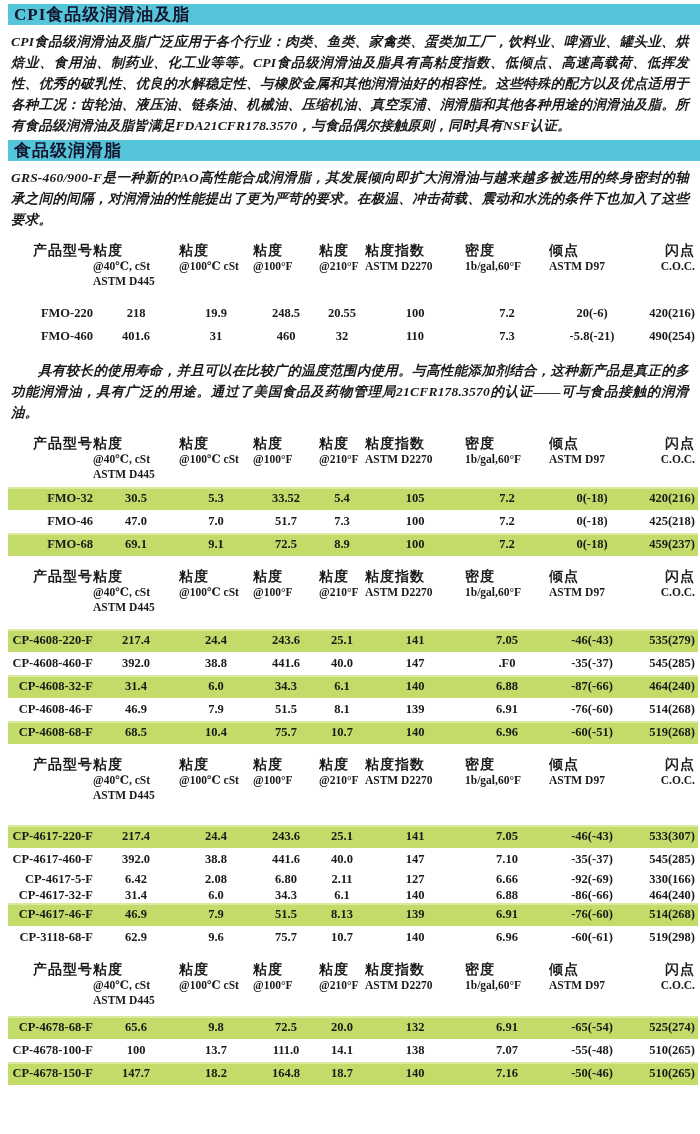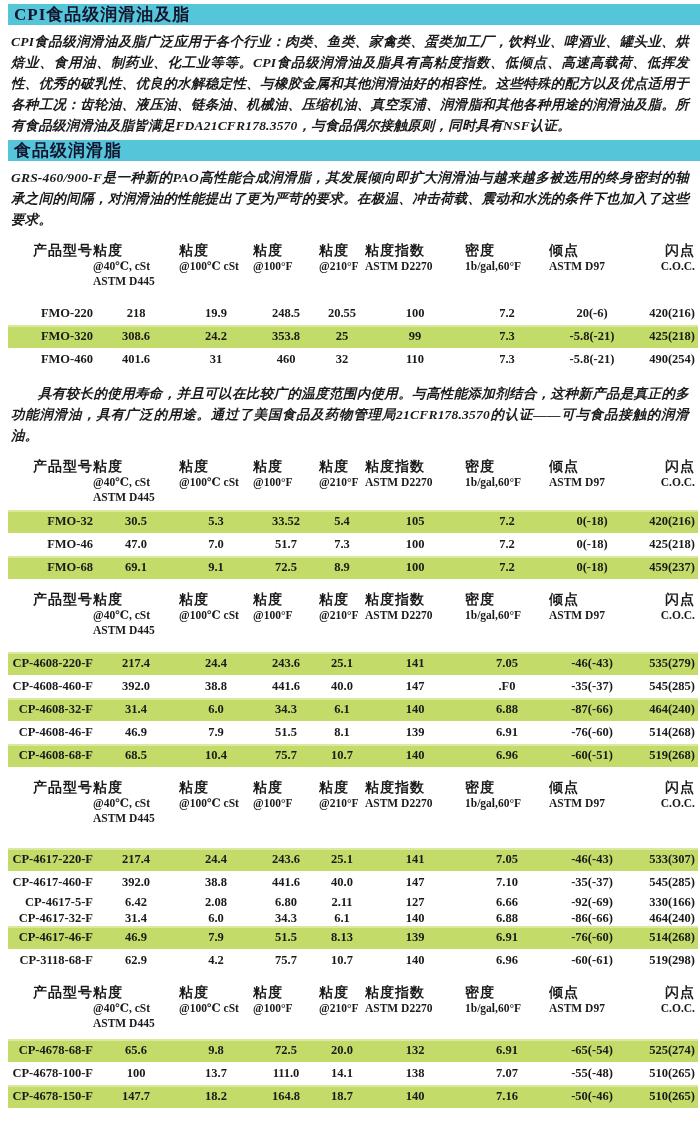--- a/index.html
+++ b/index.html
@@ -132,31 +132,20 @@
         <td>FMO-220</td>
         <td>218</td>
         <td>19.9</td>
         <td>248.5</td>
         <td>20.55</td>
         <td>100</td>
         <td>7.2</td>
         <td>20(-6)</td>
         <td>420(216)</td>
       </tr>
-      <tr class="hl">
-        <td>FMO-320</td>
-        <td>308.6</td>
-        <td>24.2</td>
-        <td>353.8</td>
-        <td>25</td>
-        <td>99</td>
-        <td>7.3</td>
-        <td>-5.8(-21)</td>
-        <td>425(218)</td>
-      </tr>
       <tr>
         <td>FMO-460</td>
         <td>401.6</td>
         <td>31</td>
         <td>460</td>
         <td>32</td>
         <td>110</td>
         <td>7.3</td>
         <td>-5.8(-21)</td>
         <td>490(254)</td>
@@ -437,21 +426,21 @@
         <td>51.5</td>
         <td>8.13</td>
         <td>139</td>
         <td>6.91</td>
         <td>-76(-60)</td>
         <td>514(268)</td>
       </tr>
       <tr>
         <td>CP-3118-68-F</td>
         <td>62.9</td>
-        <td>4.2</td>
+        <td>9.6</td>
         <td>75.7</td>
         <td>10.7</td>
         <td>140</td>
         <td>6.96</td>
         <td>-60(-61)</td>
         <td>519(298)</td>
       </tr>
     </tbody>
   </table>
 

